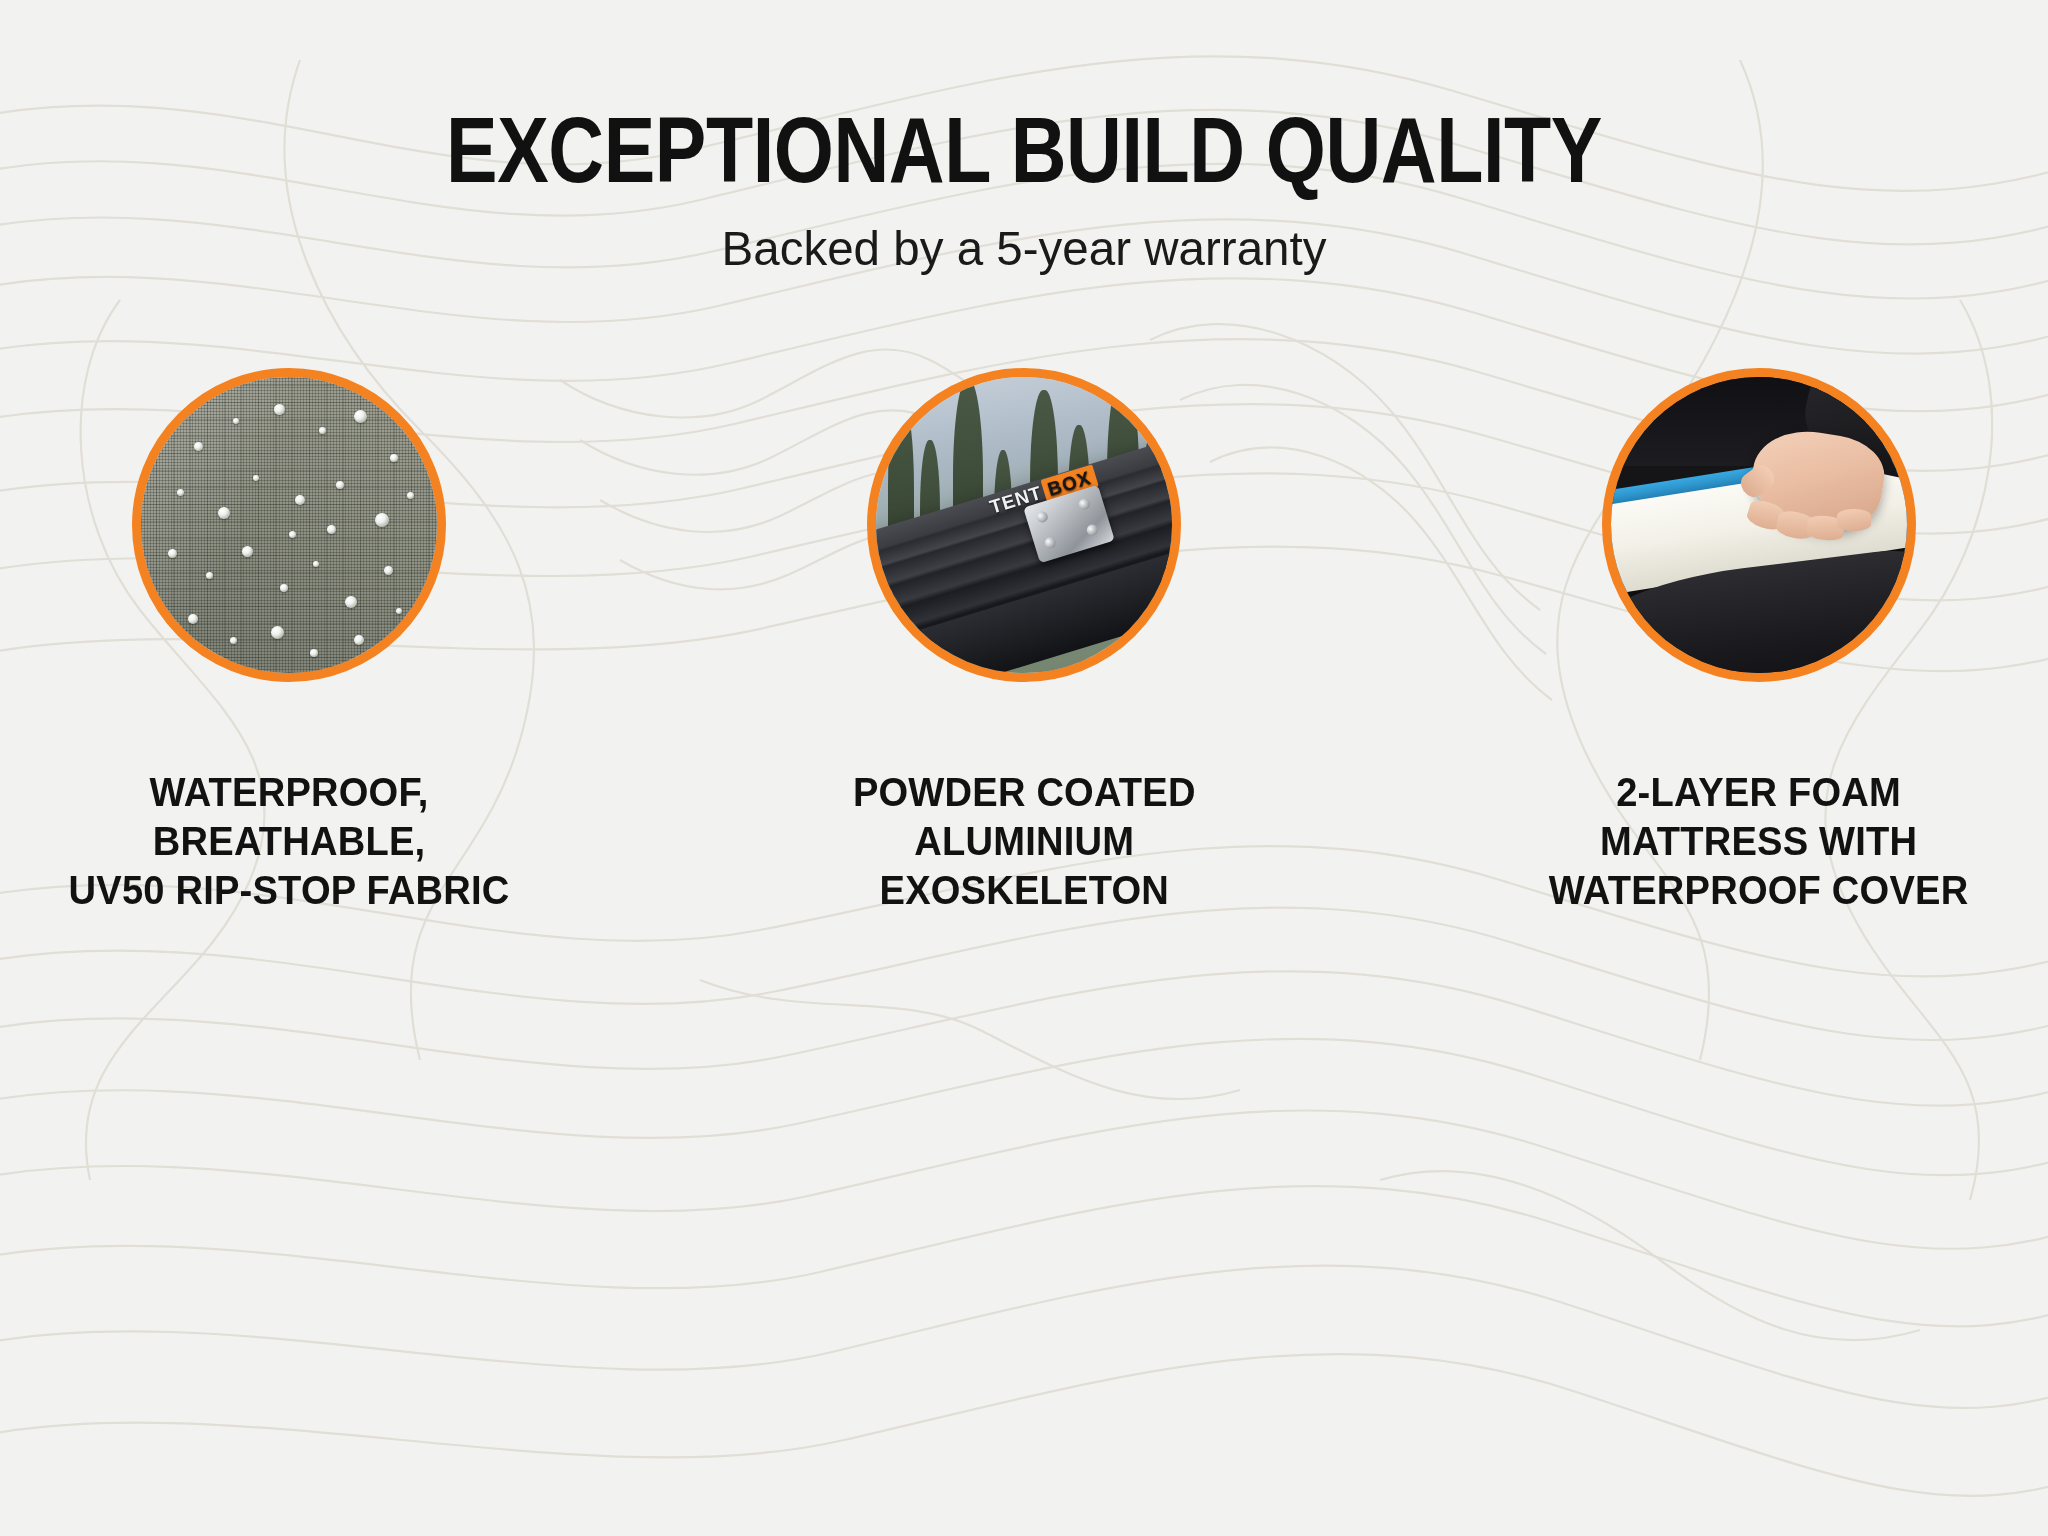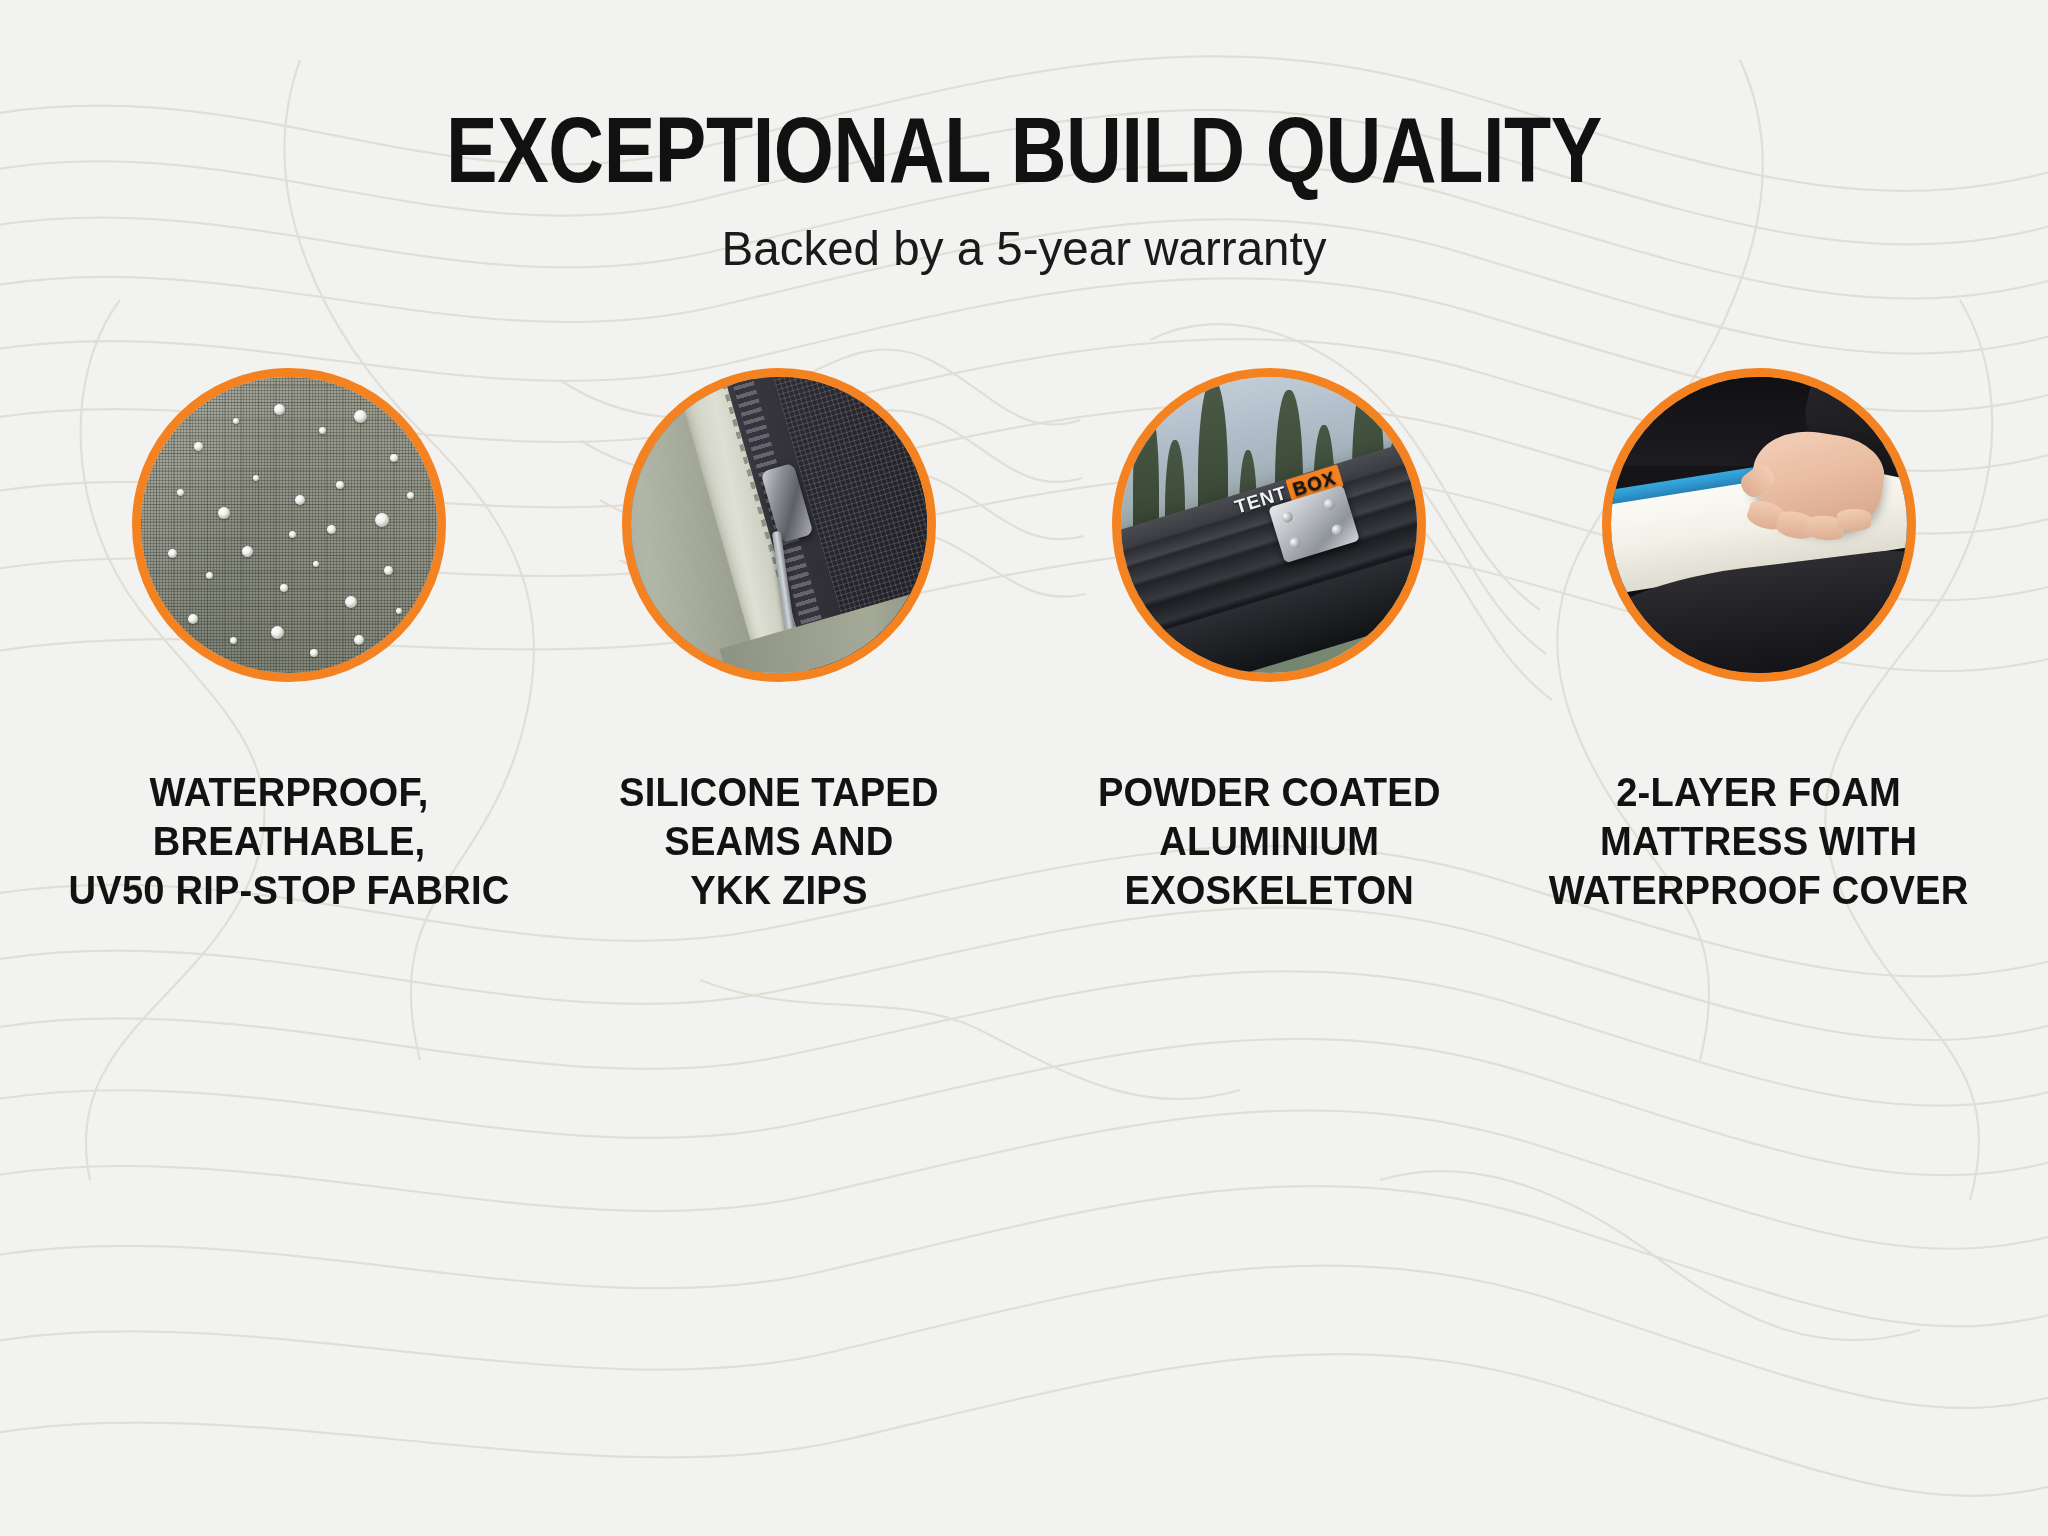--- a/index.html
+++ b/index.html
@@ -362,40 +362,20 @@
         </div>
       </div>
     </div>
     <div class="caption">
       <div>WATERPROOF,</div>
       <div>BREATHABLE,</div>
       <div>UV50 RIP-STOP FABRIC</div>
     </div>
   </div>
 
-  <div class="feature">
-    <div class="circle-wrap">
-      <div class="circle-media zip">
-        <div class="zip-olive-left"></div>
-        <div class="zip-tape"></div>
-        <div class="zip-stitch"></div>
-        <div class="zip-dark"></div>
-        <div class="zip-teeth"></div>
-        <div class="zip-mesh"></div>
-        <div class="zip-slider"></div>
-        <div class="zip-pull"></div>
-        <div class="zip-olive-bottom"></div>
-      </div>
-    </div>
-    <div class="caption">
-      <div>SILICONE TAPED</div>
-      <div>SEAMS AND</div>
-      <div>YKK ZIPS</div>
-    </div>
-  </div>
 
   <div class="feature">
     <div class="circle-wrap">
       <div class="circle-media alu">
         <div class="alu-sky"></div>
         <div class="alu-trees">
           <span class="tree" style="left:4%;width:26px;height:190px"></span>
           <span class="tree" style="left:15%;width:20px;height:150px"></span>
           <span class="tree" style="left:26%;width:30px;height:210px"></span>
           <span class="tree" style="left:40%;width:18px;height:140px"></span>

